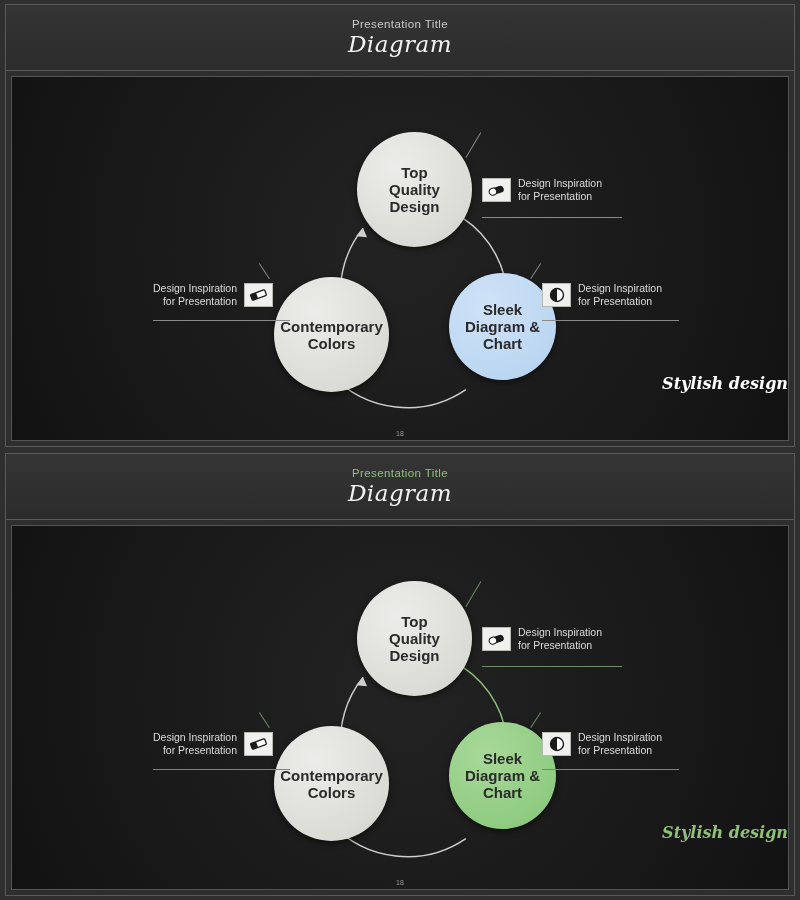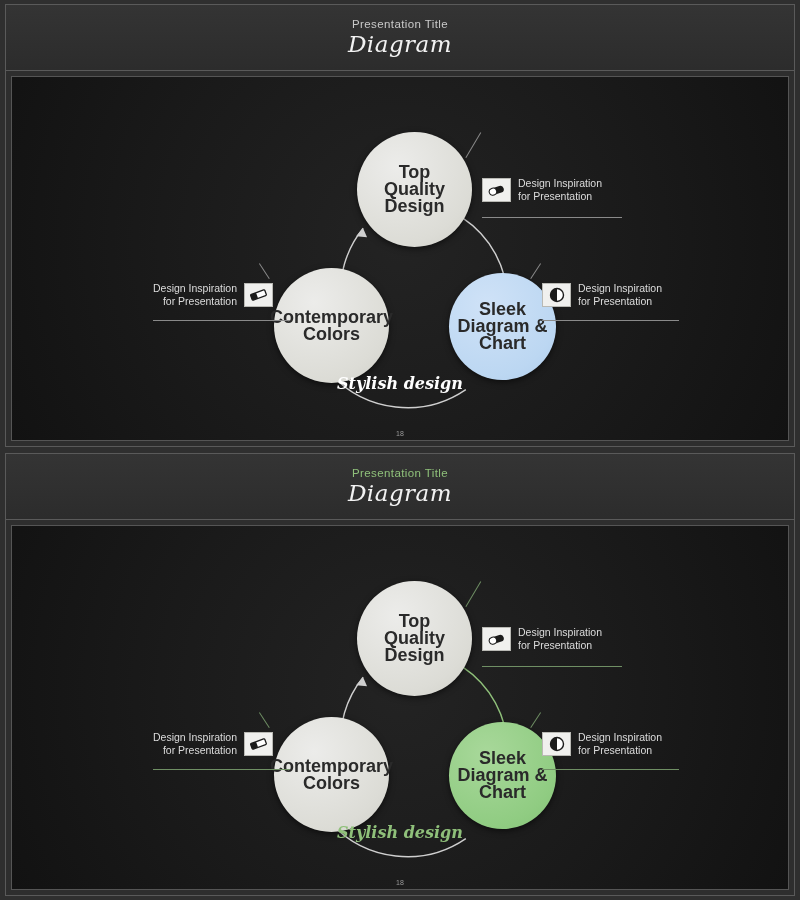--- a/index.html
+++ b/index.html
@@ -78,33 +78,33 @@
   
   .circle {
     position: absolute;
     border-radius: 50%;
     display: flex;
     flex-direction: column;
     align-items: center;
     justify-content: center;
     text-align: center;
     font-weight: bold;
-    font-size: 18px;
+    font-size: 15px;
     line-height: 17px;
     color: #2a2a2a;
     box-shadow: 0 2px 6px rgba(0,0,0,0.55);
   }
   .circle.top {
     width: 115px; height: 115px;
     left: 345px; top: 55px;
     background: radial-gradient(circle at 35% 30%, #ececea 0%, #dcdcd6 70%, #cfcfc8 100%);
   }
   .circle.left {
     width: 115px; height: 115px;
-    left: 262px; top: 191px;
+    left: 262px; top: 200px;
     background: radial-gradient(circle at 35% 30%, #ececea 0%, #dcdcd6 70%, #cfcfc8 100%);
   }
   .circle.right {
     width: 107px; height: 107px;
     left: 437px; top: 196px;
     background: radial-gradient(circle at 35% 30%, #cfe2f7 0%, #bcd7f2 70%, #aeccec 100%);
   }
   .slide-2 .circle.right {
     background: radial-gradient(circle at 35% 30%, #a8d89a 0%, #90cc82 70%, #83c276 100%);
   }
@@ -146,21 +146,21 @@
   .slide-2 .rule { background: #6f8f64; }
 
   .rule-top { left: 470px; top: 140px; width: 140px; }
   .rule-right { left: 530px; top: 243px; width: 137px; }
   .rule-left { left: 141px; top: 243px; width: 137px; }
 
   .stylish {
     position: absolute;
     left: 0; right: 0;
     top: 297px;
-    text-align: center;
+    text-align: right;
     font-family: "DejaVu Serif", serif;
     font-style: italic;
     font-weight: bold;
     font-size: 16px;
     color: #ffffff;
   }
   .slide-2 .stylish { color: #8fc07a; }
 
   .page-num {
     position: absolute;

